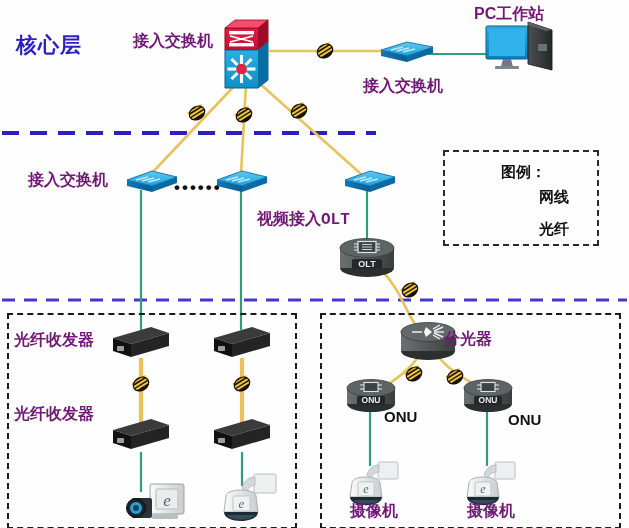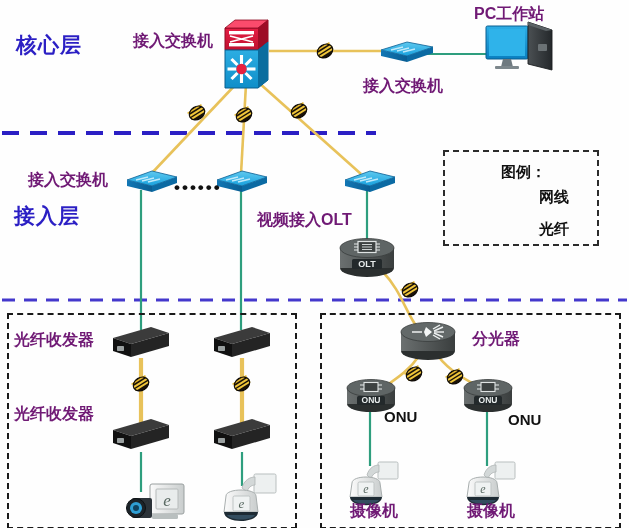--- a/index.html
+++ b/index.html
@@ -315,35 +315,34 @@
   <div class="dash-box" style="left:7px;top:313px;width:286px;height:212px;"></div>
   <div class="dash-box" style="left:320px;top:313px;width:297px;height:212px;"></div>
 
   <div class="legend-box" style="left:443px;top:150px;width:152px;height:92px;">
     <div class="lbl legend-title" style="left:16px;top:12px;">图例：</div>
     <div class="lbl legend-text" style="left:94px;top:37px;">网线</div>
     <div class="lbl legend-text" style="left:94px;top:69px;">光纤</div>
   </div>
 
   <div class="lbl layer-lbl" style="left:16px;top:34px;">核心层</div>
-  <div class="lbl layer-lbl" style="left:14px;top:205px;">接入层</div>
 
   <div class="lbl dev-lbl" style="left:133px;top:33px;">接入交换机</div>
 
   <div class="lbl dev-lbl" style="left:363px;top:78px;">接入交换机</div>
 
   <div class="lbl dev-lbl" style="left:474px;top:6px;">PC工作站</div>
 
   <div class="lbl dev-lbl" style="left:28px;top:172px;">接入交换机</div>
 
   <div class="ellipsis" style="left:174px;top:178px;">••••••</div>
 
-  <div class="lbl dev-lbl" style="left:257px;top:212px;">视频接入OLT</div>
-
-  <div class="lbl dev-lbl" style="left:472px;top:331px;">分光器</div>
+  <div class="lbl dev-lbl" style="left:257px;top:212px;font-family:Liberation Mono, monospace;">视频接入OLT</div>
+
+  <div class="lbl dev-lbl" style="left:444px;top:331px;">分光器</div>
 
   <div class="lbl dev-lbl" style="left:14px;top:332px;">光纤收发器</div>
 
   <div class="lbl dev-lbl" style="left:14px;top:406px;">光纤收发器</div>
 
 
   <div class="lbl onu-lbl" style="left:384px;top:409px;">ONU</div>
 
   <div class="lbl onu-lbl" style="left:508px;top:412px;">ONU</div>
 

